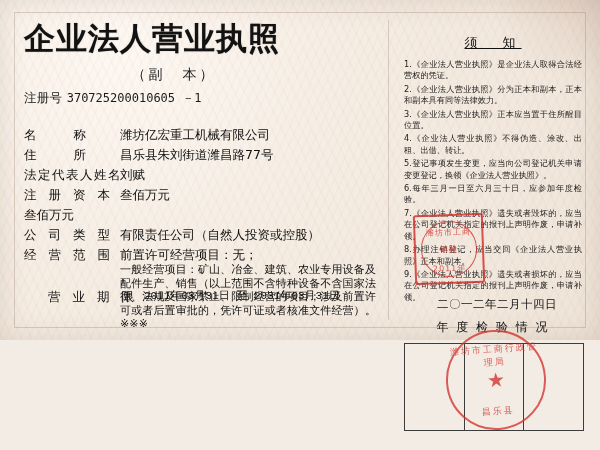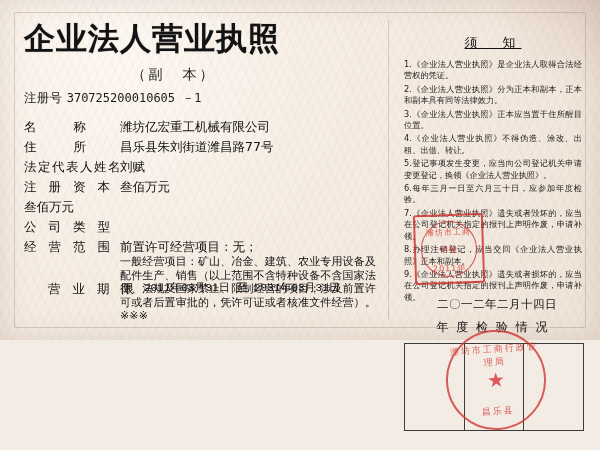--- a/index.html
+++ b/index.html
@@ -61,21 +61,21 @@
     text-align:left;
     width:330px;
     letter-spacing:.3px;
   }
   .regline .regno{
     font-family:"DejaVu Sans Mono","Liberation Mono",monospace;
     letter-spacing:0px;
     font-size:12px;
   }
 
-  .fields{margin-top:12px;}
+  .fields{margin-top:20px;}
   .frow{
     display:flex;align-items:flex-start;
     margin-bottom:5px;
     font-size:12.5px;
     line-height:15px;
   }
   .flabel{
     width:96px;flex:0 0 96px;
     letter-spacing:4px;
     font-size:12.5px;
@@ -214,20 +214,21 @@
       </div>
       <div class="frow">
         <div class="flabel">注 册 资 本</div>
         <div class="fval">叁佰万元</div>
       </div>
       <div class="frow">
         <div class="fval">叁佰万元</div>
       </div>
       <div class="frow">
         <div class="flabel">公 司 类 型</div>
+        <div class="fval">有限责任公司（自然人投资或控股）</div>
       </div>
       <div class="frow scope">
         <div class="flabel">经 营 范 围</div>
         <div class="fval">
           <span class="line first">前置许可经营项目：无；</span>
           <span class="line body">一般经营项目：矿山、冶金、建筑、农业专用设备及配件生产、销售（以上范围不含特种设备不含国家法律、法规及国家禁止、限制经营的项目；涉及前置许可或者后置审批的，凭许可证或者核准文件经营）。※※※</span>
         </div>
       </div>
     </div>
 

